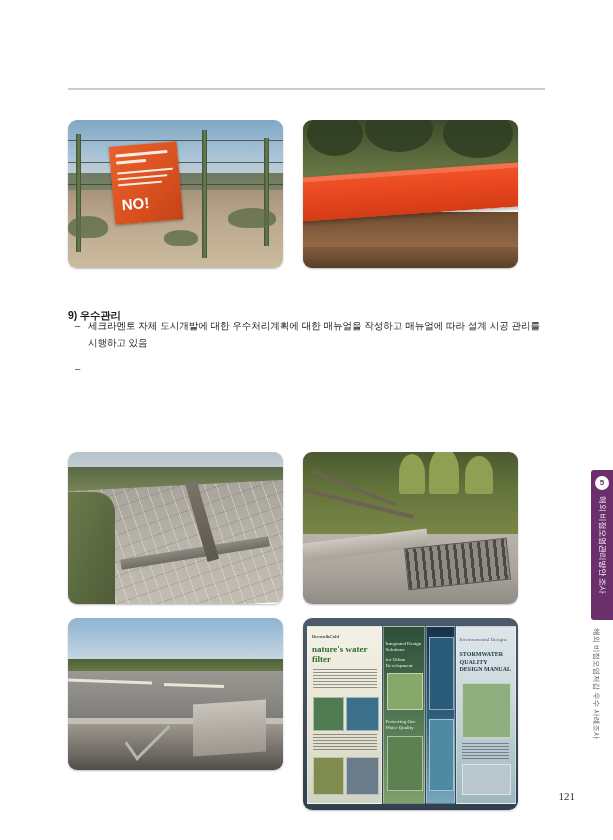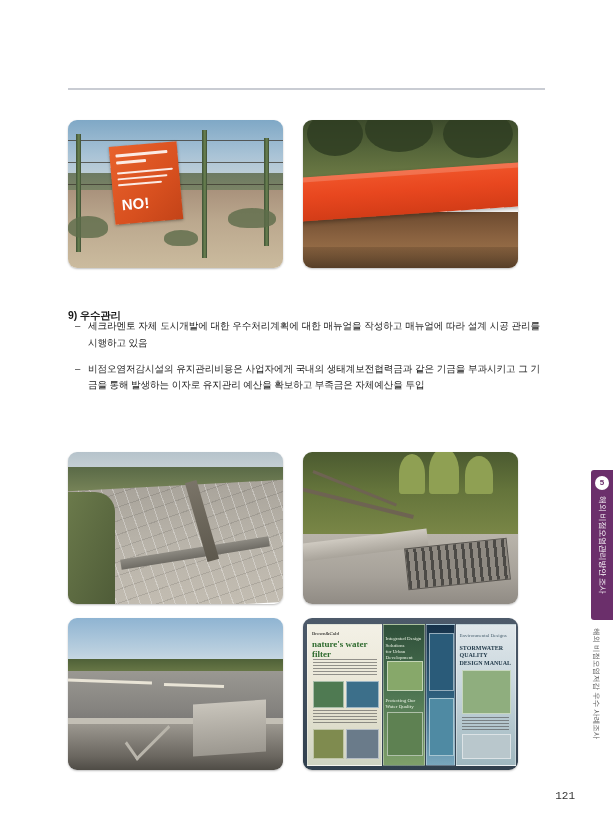--- a/index.html
+++ b/index.html
@@ -354,21 +354,21 @@
     transform: rotate(90deg);
     white-space: nowrap;
   }
 
   .page-number {
     position: absolute;
     right: 38px;
     bottom: 38px;
     font-size: 11px;
     color: #333;
-    font-family: Liberation Mono, monospace;
+    font-family: Liberation Serif, serif;
   }
 </style>
 </head>
 <body>
 
 <div class="page">
 
   <div class="top-rule"></div>
 
   <div class="photo" id="photo-habitat-sign" style="left:68px; top:120px; width:215px; height:148px;">
@@ -414,21 +414,20 @@
 
   <div class="section-title">9) 우수관리</div>
 
   <div class="bullets">
     <div class="bullet">
       <span class="dash">–</span>
       <span>세크라멘토 자체 도시개발에 대한 우수처리계획에 대한 매뉴얼을 작성하고 매뉴얼에 따라 설계 시공 관리를 시행하고 있음</span>
     </div>
     <div class="bullet">
       <span class="dash">–</span>
-      <span>비점오염저감시설의 유지관리비용은 사업자에게 국내의 생태계보전협력금과 같은 기금을 부과시키고 그 기금을 통해 발생하는 이자로 유지관리 예산을 확보하고 부족금은 자체예산을 투입</span>
     </div>
   </div>
 
   <div class="photo" id="photo-paver-path" style="left:68px; top:452px; width:215px; height:152px;">
     <div class="inner">
       <div class="sky3"></div>
       <div class="far-veg"></div>
       <div class="paver"></div>
       <div class="grass-left"></div>
       <div class="curb" style="left:52px; top:96px; width:150px; height:10px; transform: rotate(-9deg);"></div>
@@ -457,21 +456,21 @@
       <div class="road"></div>
       <div class="stripe" style="left:0px;  top:62px; width:84px; transform: rotate(2deg);"></div>
       <div class="stripe" style="left:96px; top:66px; width:60px; transform: rotate(2deg);"></div>
       <div class="gutter"></div>
       <div class="sidewalk"></div>
       <div class="concrete-box"></div>
       <div class="chevron"></div>
     </div>
   </div>
 
-  <div class="photo" id="photo-info-panels" style="left:303px; top:618px; width:215px; height:152px;">
+  <div class="photo" id="photo-info-panels" style="left:303px; top:618px; width:215px; height:192px;">
     <div class="inner">
       <div class="backdrop"></div>
 
       <div class="panel p1">
         <div class="ptitle" style="top:4%;">Brown&amp;Cald</div>
         <div class="green-title">nature's water filter</div>
         <div class="tiny-text" style="left:6%; top:24%; width:88%; height:12%;"></div>
         <div class="thumb" style="left:6%;  top:40%; width:40%; height:18%; background:#4f7a52;"></div>
         <div class="thumb" style="left:52%; top:40%; width:42%; height:18%; background:#3c6f8a;"></div>
         <div class="tiny-text" style="left:6%; top:61%; width:88%; height:10%;"></div>

